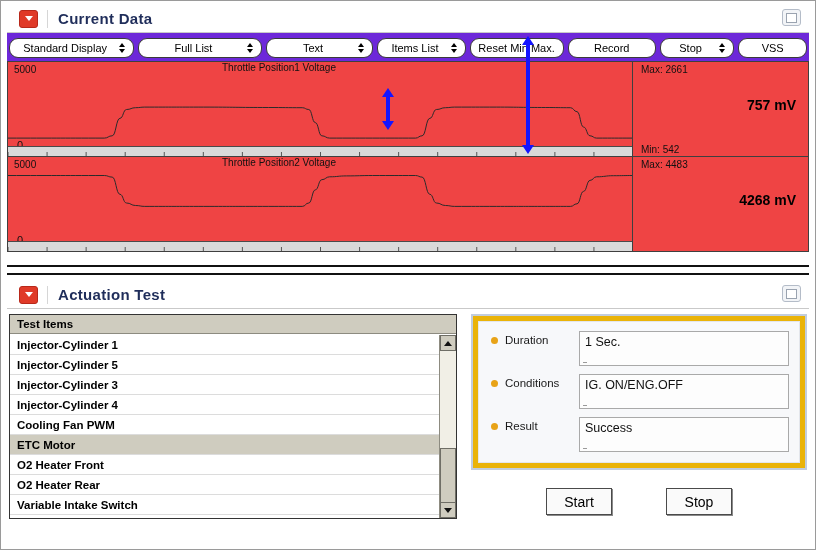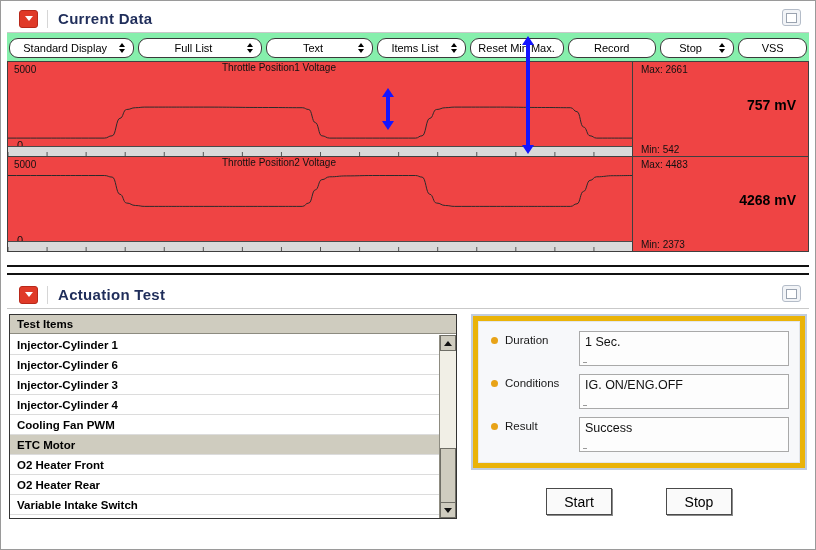--- a/index.html
+++ b/index.html
@@ -36,21 +36,21 @@
   .hdr-box{
     position:absolute;right:8px;top:4px;width:19px;height:17px;
     border:1px solid #b4bcc8;border-radius:3px;background:#f2f4f7;
     box-sizing:border-box;display:flex;align-items:center;justify-content:center;
   }
   .hdr-box span{display:block;width:9px;height:8px;border:1px solid #9aa3b0;background:#ffffff;}
 
   
   .toolbar{
     height:26px;display:flex;align-items:center;gap:4px;
-    padding:2px 2px 0 2px;background:#86efac;
+    padding:2px 2px 0 2px;background:#6d28d9;
   }
   .tbtn{
     height:20px;border:1px solid #3a3a3a;border-radius:9px;background:#ffffff;
     display:flex;align-items:center;justify-content:center;
     font-size:11px;color:#000;box-sizing:border-box;position:relative;
     padding:0 7px;white-space:nowrap;
   }
   .tbtn .lbl{flex:1;text-align:center;}
   .spin{
     margin-left:6px;width:7px;height:12px;flex:none;position:relative;
@@ -265,21 +265,20 @@
               <line x1="660" x2="660" y1="0" y2="4" stroke="#555" stroke-width="1" vector-effect="non-scaling-stroke"></line>
               <line x1="720" x2="720" y1="0" y2="4" stroke="#555" stroke-width="1" vector-effect="non-scaling-stroke"></line>
               <line x1="780" x2="780" y1="0" y2="4" stroke="#555" stroke-width="1" vector-effect="non-scaling-stroke"></line>
               <line x1="840" x2="840" y1="0" y2="4" stroke="#555" stroke-width="1" vector-effect="non-scaling-stroke"></line>
               <line x1="900" x2="900" y1="0" y2="4" stroke="#555" stroke-width="1" vector-effect="non-scaling-stroke"></line>
               <line x1="960" x2="960" y1="0" y2="4" stroke="#555" stroke-width="1" vector-effect="non-scaling-stroke"></line>
             </svg>
         </div>
         <div class="vdiv"></div>
         <div class="sc-max">Max: 4483</div>
-        <div class="sc-min">Min: 2373</div>
         <div class="sc-val">4268 mV</div>
       </div>
     </div>
 
     <div style="position:absolute;left:0;right:0;top:0;height:256px;pointer-events:none;">
       <div style="position:absolute;left:215px;top:57px;font-size:10px;color:#111;">Throttle Position1 Voltage</div>
       <div style="position:absolute;left:215px;top:152px;font-size:10px;color:#111;">Throttle Position2 Voltage</div>
     </div>
 
     <div class="arrow" style="left:374px;top:83px;width:14px;height:42px;">
@@ -310,21 +309,21 @@
           <span></span>
         </span>
     </div>
 
     <div class="act-body">
 
       <div class="list-box">
         <div class="list-head">Test Items</div>
         <div class="rows" id="rows">
             <div class="row">Injector-Cylinder 1</div>
-            <div class="row">Injector-Cylinder 6</div>
+            <div class="row">Injector-Cylinder 5</div>
             <div class="row">Injector-Cylinder 3</div>
             <div class="row">Injector-Cylinder 4</div>
             <div class="row">Cooling Fan PWM</div>
             <div class="row sel">ETC Motor</div>
             <div class="row">O2 Heater Front</div>
             <div class="row">O2 Heater Rear</div>
             <div class="row">Variable Intake Switch</div>
           </div>
         <div class="vscroll">
           <div class="sbtn up">

